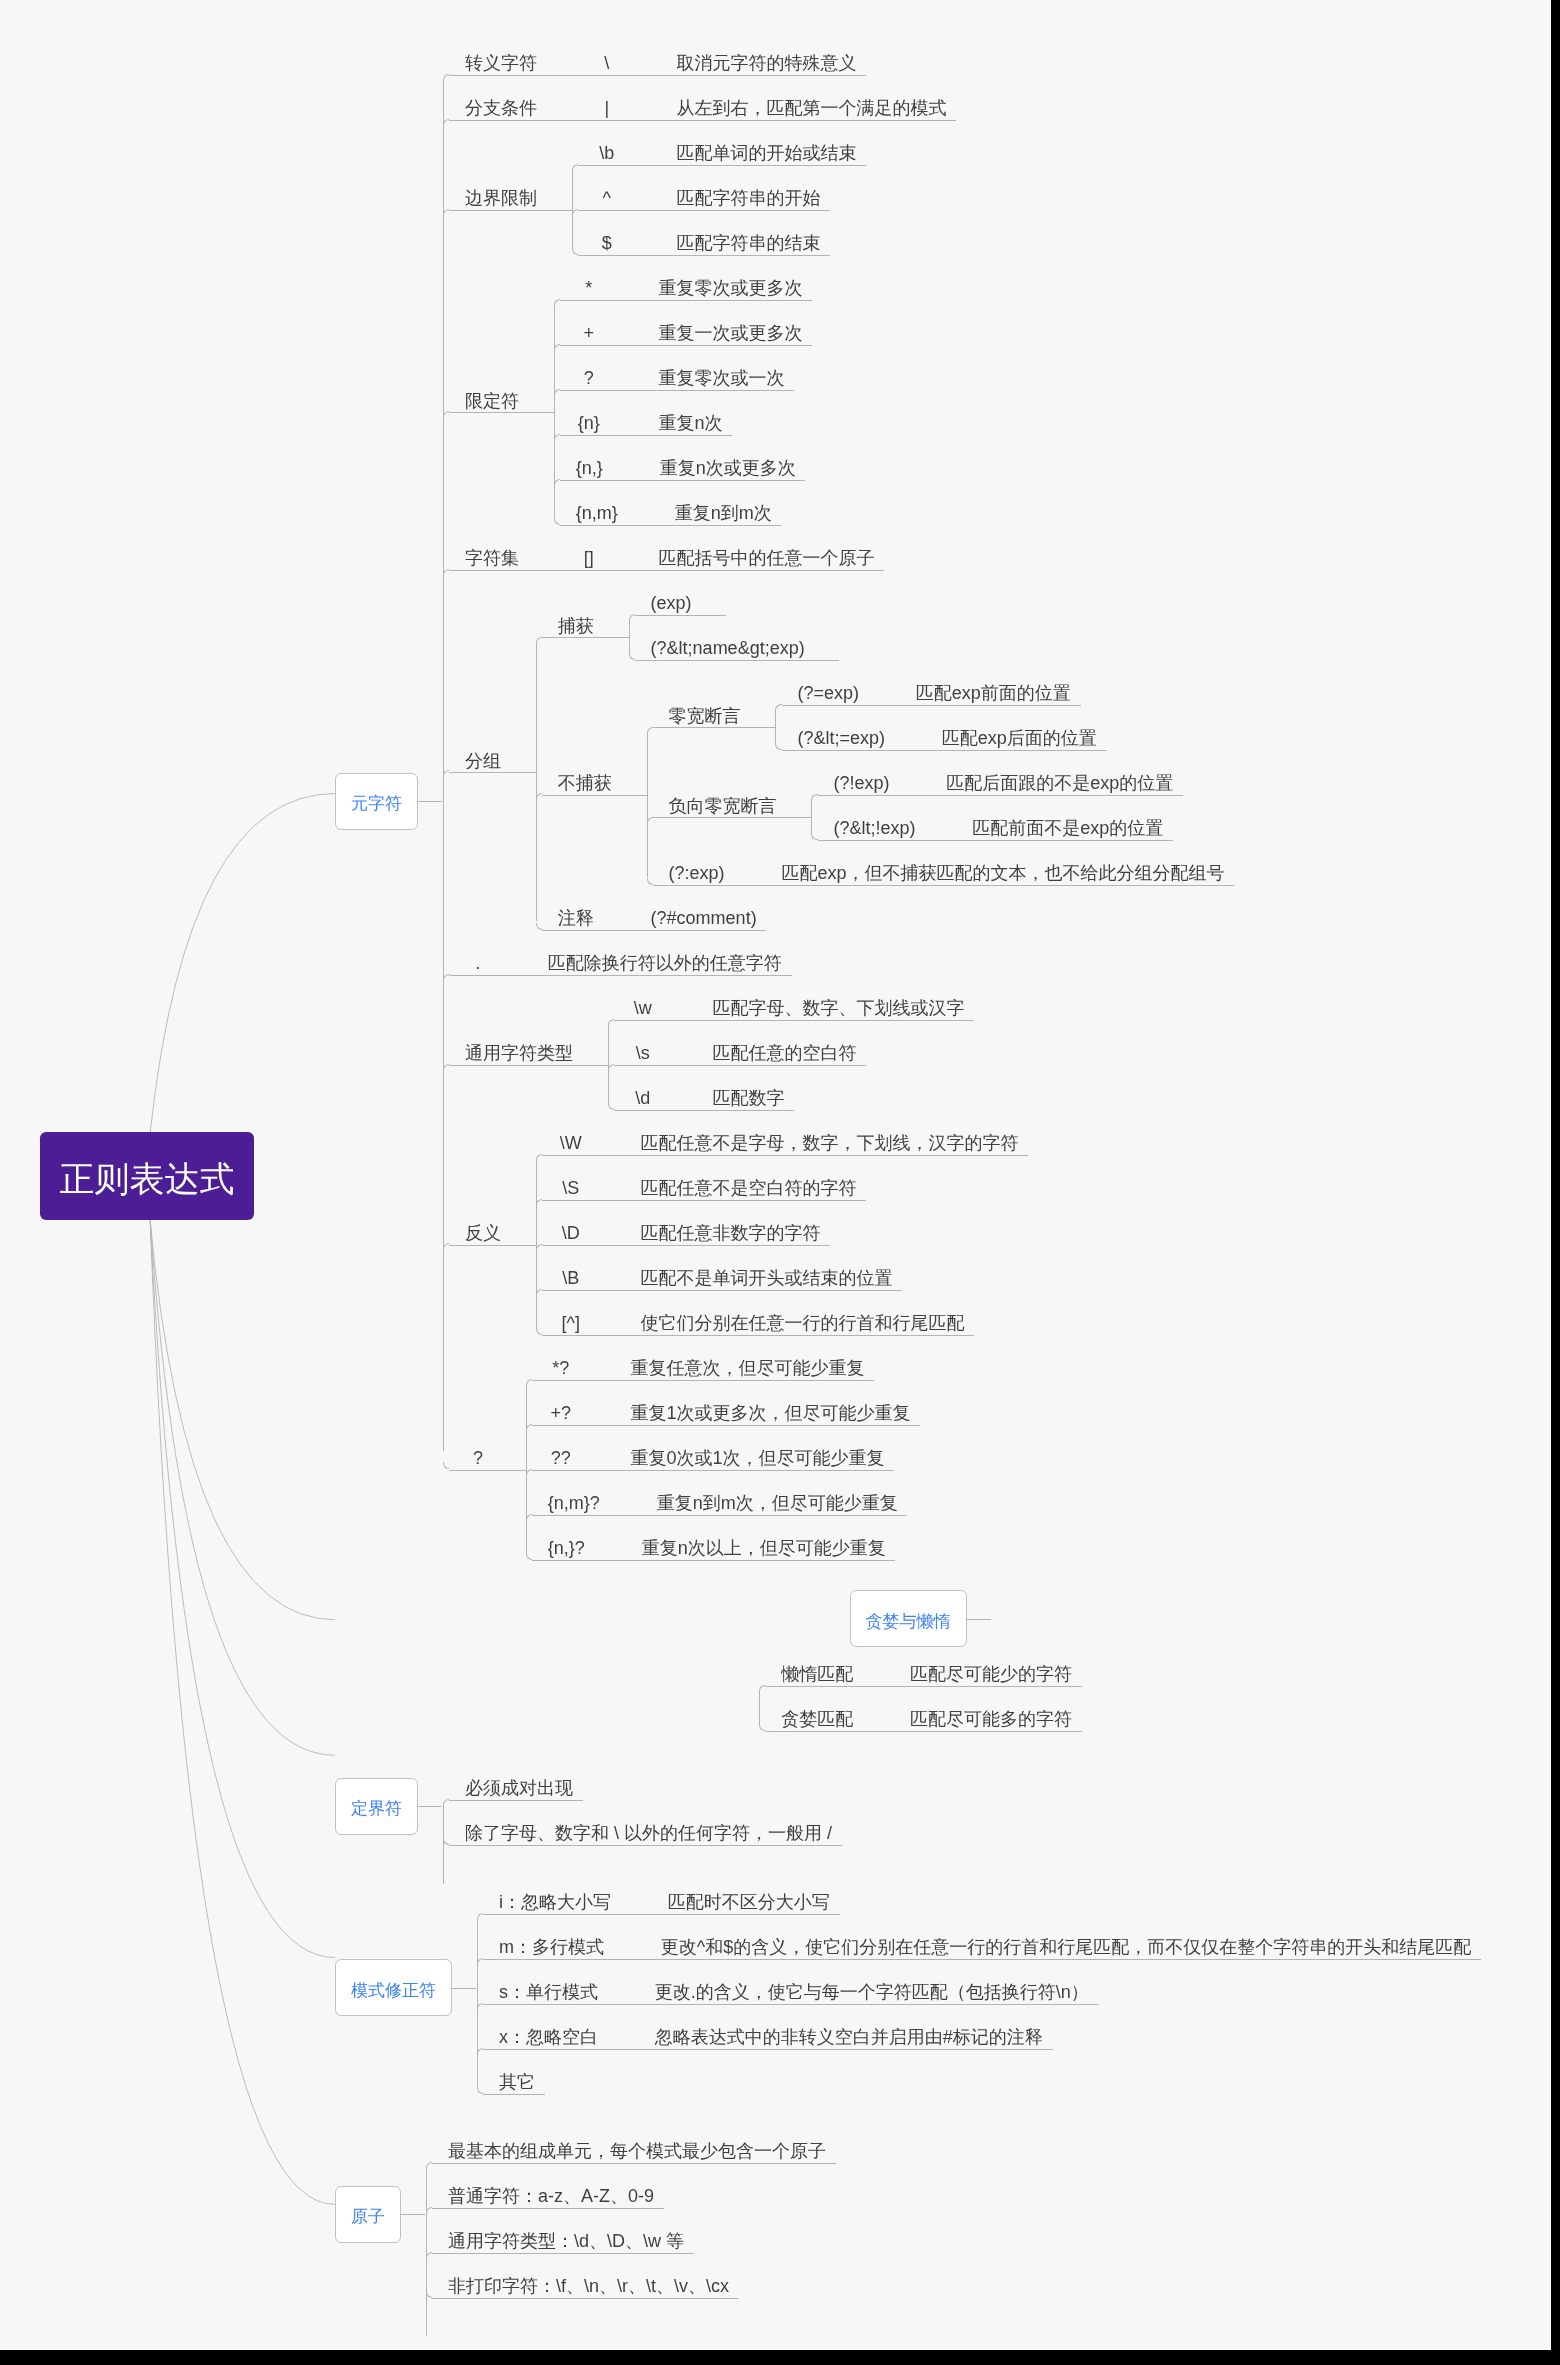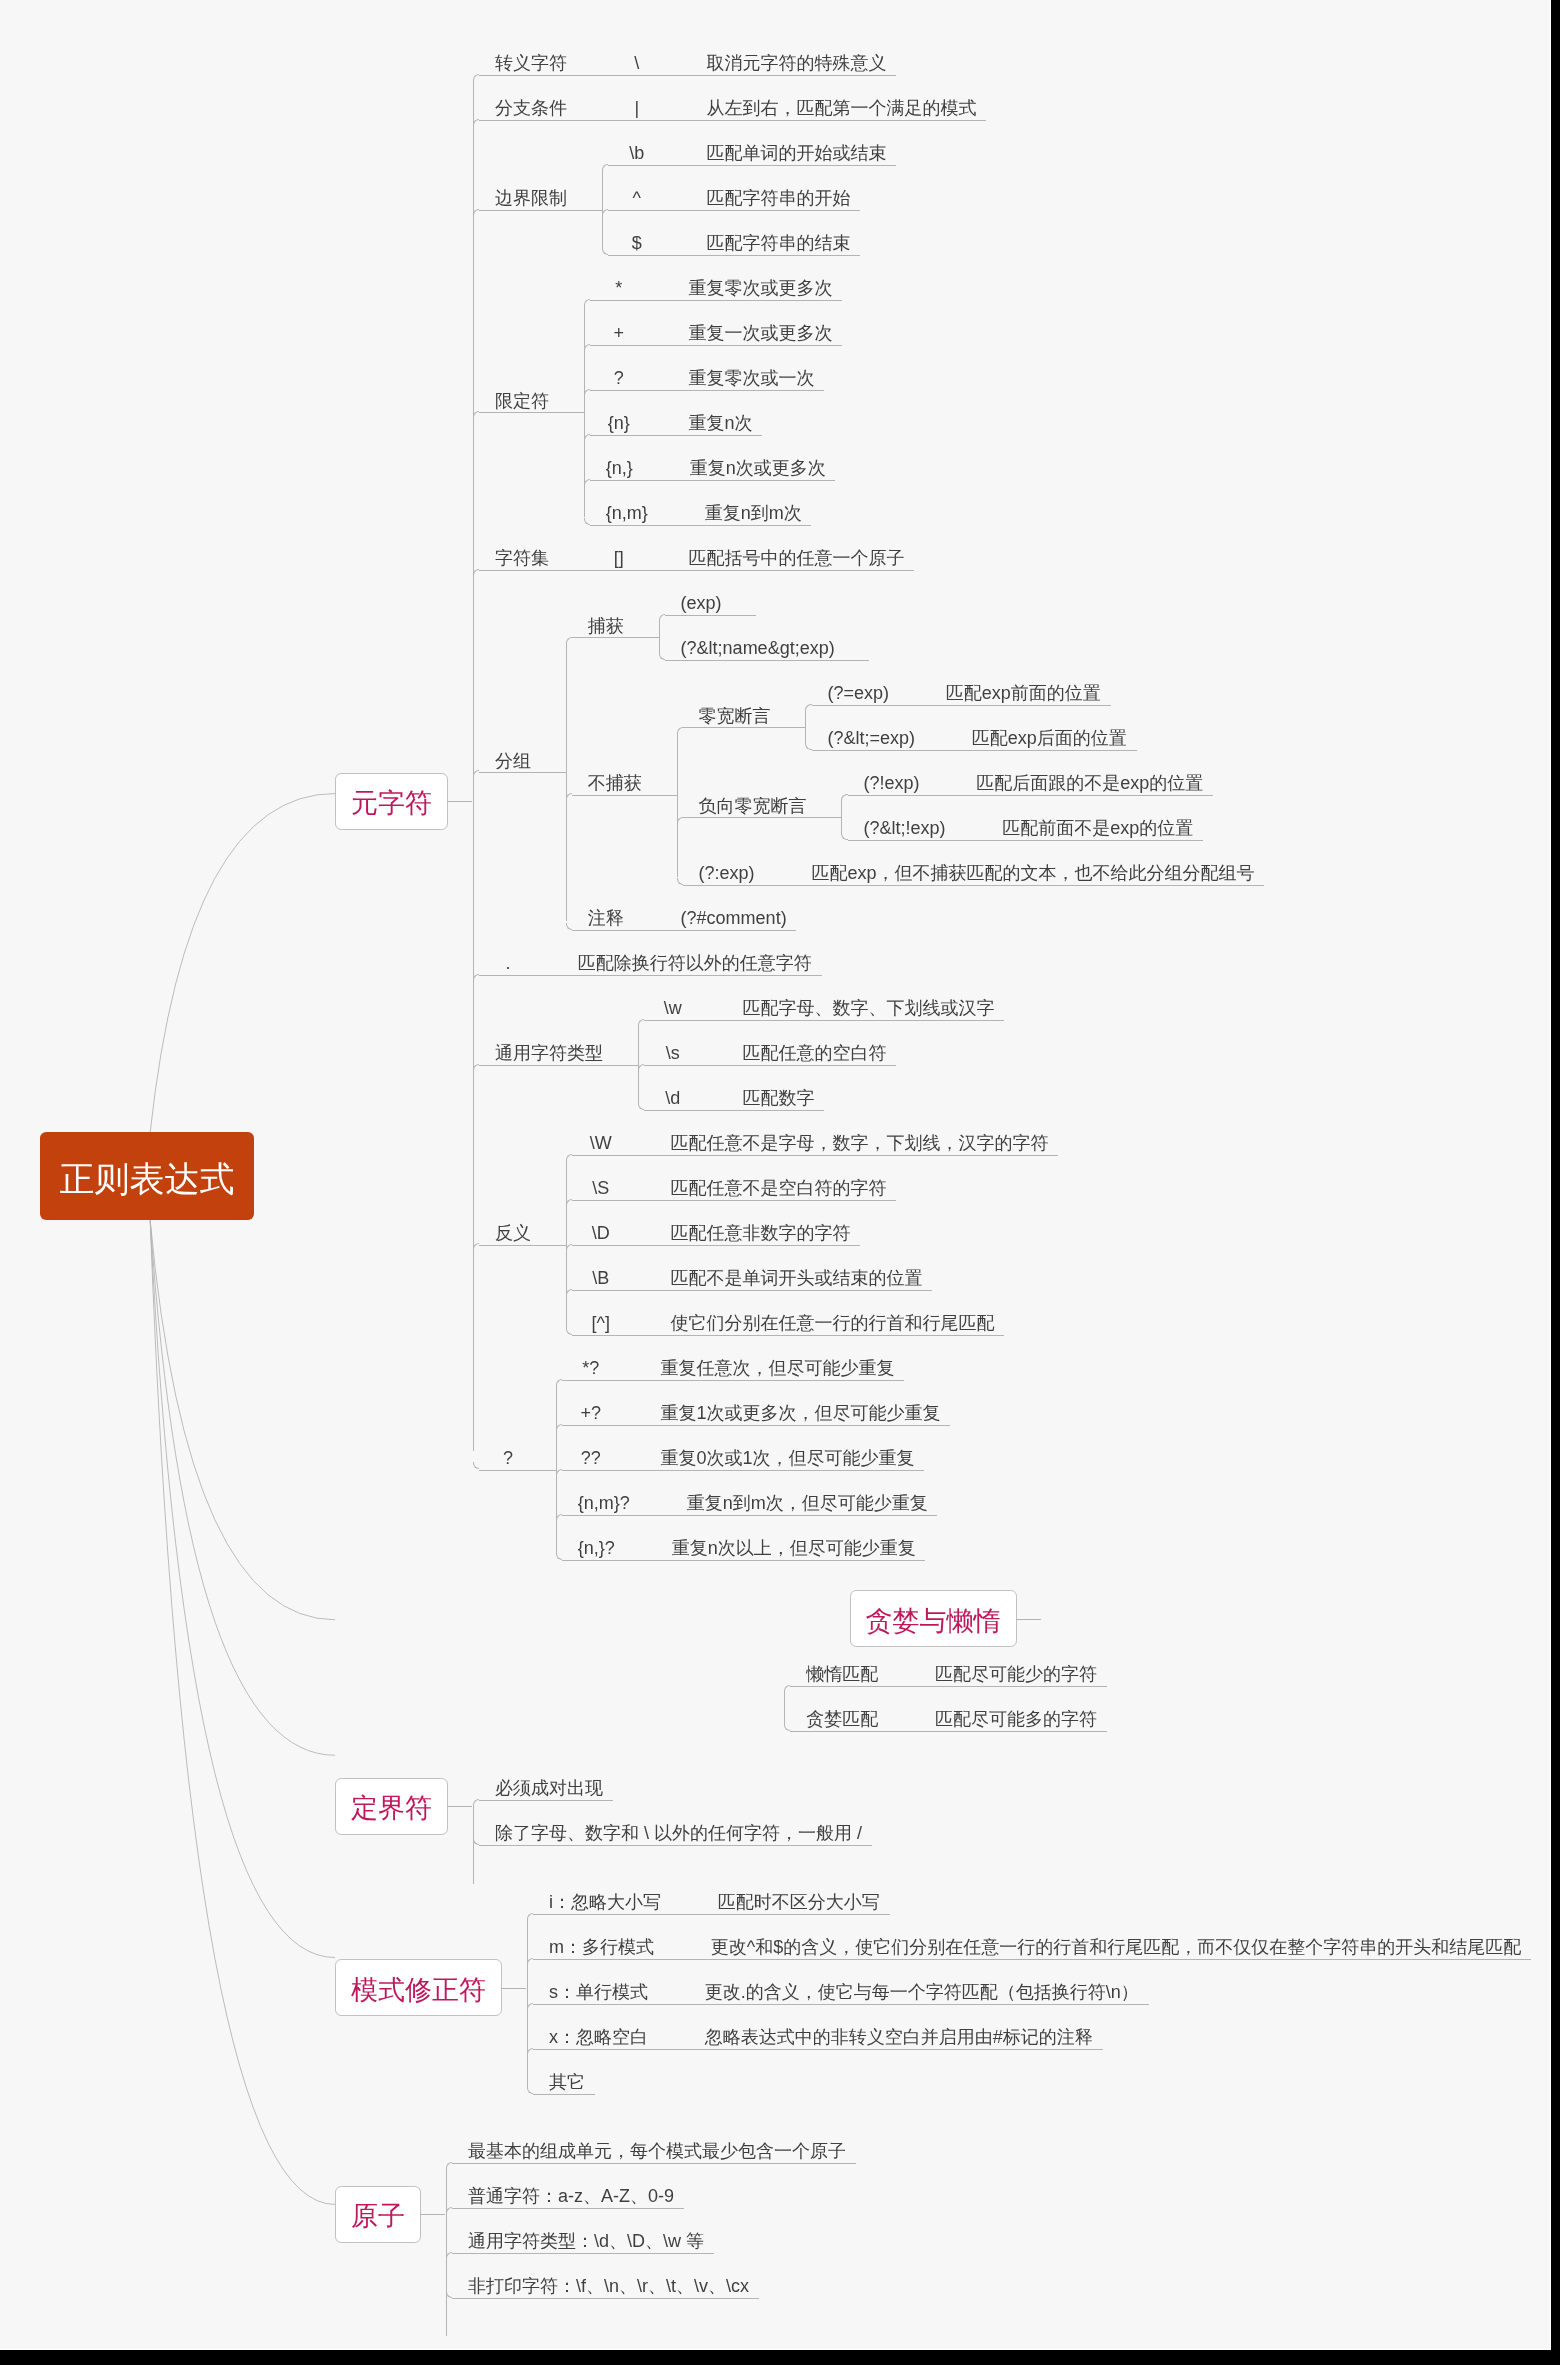--- a/index.html
+++ b/index.html
@@ -25,24 +25,24 @@
 
 .elb{position:absolute;left:0;width:6.2px;height:7.1px;pointer-events:none;
      border-left:0.9px solid #b4b4b4;border-top:0.9px solid #b4b4b4;border-top-left-radius:6.2px}
 .elb.last{border-top:none;border-top-left-radius:0;
      border-bottom:0.9px solid #b4b4b4;border-bottom-left-radius:6.2px}
 .spine{position:absolute;left:0;width:0;border-left:0.9px solid #b4b4b4;pointer-events:none}
 
 .lvl1>.boxlbl{flex:0 0 auto;height:57px;background:#ffffff;border:0.9px solid #c1c1c1;border-radius:6.2px;
      display:flex;align-items:center;justify-content:center;padding:0 15px;white-space:nowrap;position:relative}
 .lvl1.hask>.boxlbl::after{content:"";position:absolute;left:100%;top:50%;width:25px;border-top:0.9px solid #b4b4b4}
-.lvl1>.boxlbl>span{font-size:27px;line-height:23px;color:#be185d;display:block;padding-top:5.3px;opacity:.999;will-change:opacity}
+.lvl1>.boxlbl>span{font-size:17px;line-height:23px;color:#3b82f6;display:block;padding-top:5.3px;opacity:.999;will-change:opacity}
 
 .rootwrap{position:absolute;left:40px;top:1132px}
-.rootlbl{width:214px;height:88px;background:#c2410c;border-radius:6.2px;
+.rootlbl{width:214px;height:88px;background:#4c1d95;border-radius:6.2px;
      display:flex;align-items:center;justify-content:center}
 .rootlbl>span{font-size:35px;line-height:35px;color:#fff;display:block;padding-top:5.3px;opacity:.999;will-change:opacity}
 </style>
 </head>
 <body>
 
 <div id="canvas">
   <svg id="rootcurves" viewBox="0 0 1739 2636" width="1550" height="2350">
       <path d="M 168.5,1270 Q 210,890 376,890" fill="none" stroke="#b4b4b4" stroke-width="1"></path>
       <path d="M 168.5,1369 Q 210,1817 376,1817" fill="none" stroke="#b4b4b4" stroke-width="1"></path>

